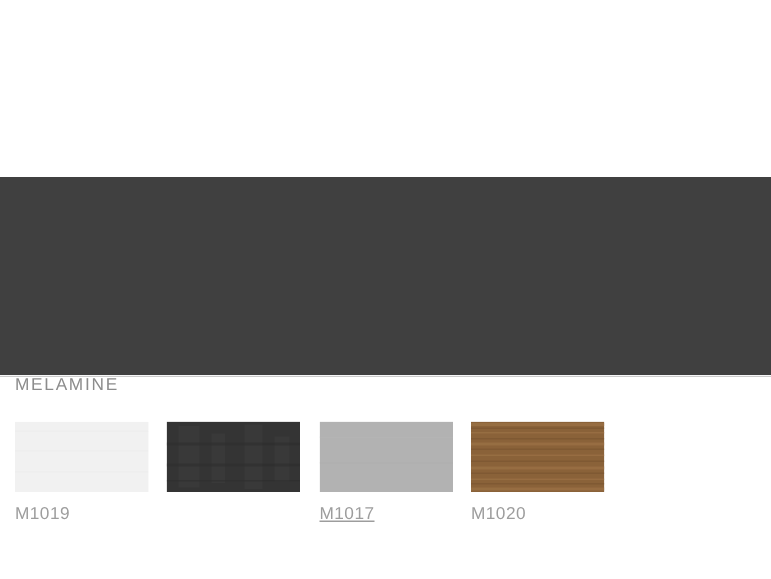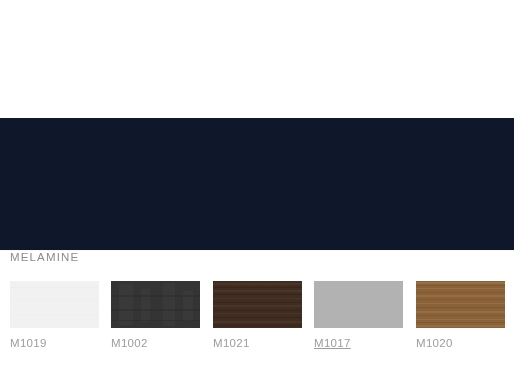--- a/index.html
+++ b/index.html
@@ -81,21 +81,21 @@
     letter-spacing: 0.3px;
     white-space: nowrap;
   }
 
   
   .chip-outline { box-shadow: inset 0 0 0 1px rgba(0,0,0,0.045); }
 </style>
 </head>
 <body>
 
-<div class="panel" style="background: #0f172a;">
+<div class="panel" style="background: #404040;">
 
   <div class="section-title" style="color: rgb(140, 140, 140);">MELAMINE</div>
 
   <div class="swatch-row">
 
     <div class="swatch-cell">
       <div class="swatch-chip chip-outline">
         <svg class="grain" width="89" height="47" viewBox="0 0 89 47" preserveAspectRatio="none">
           <rect width="89" height="47" fill="#f1f1f1"></rect>
           <rect y="6" width="89" height="1" fill="#ededed" opacity="0.7"></rect>
@@ -116,47 +116,22 @@
             <rect x="52" y="2" width="12" height="43"></rect>
             <rect x="72" y="10" width="10" height="30"></rect>
           </g>
           <g fill="#2c2c2c" opacity="0.5">
             <rect x="0" y="14" width="89" height="2"></rect>
             <rect x="0" y="28" width="89" height="2"></rect>
             <rect x="0" y="39" width="89" height="1"></rect>
           </g>
         </svg>
       </div>
-      <div class="swatch-label" style="color: rgb(157, 157, 157);">M1002</div>
     </div>
 
-    <div class="swatch-cell">
-      <div class="swatch-chip">
-        <svg class="grain" width="89" height="47" viewBox="0 0 89 47" preserveAspectRatio="none">
-          <rect width="89" height="47" fill="#402d22"></rect>
-          <g fill="#4e382a" opacity="0.75">
-            <rect y="2" width="89" height="2"></rect>
-            <rect y="9" width="89" height="2"></rect>
-            <rect y="17" width="89" height="1"></rect>
-            <rect y="24" width="89" height="2"></rect>
-            <rect y="32" width="89" height="1"></rect>
-            <rect y="40" width="89" height="2"></rect>
-          </g>
-          <g fill="#35241b" opacity="0.7">
-            <rect y="6" width="89" height="1"></rect>
-            <rect y="13" width="89" height="1"></rect>
-            <rect y="21" width="89" height="1"></rect>
-            <rect y="29" width="89" height="1"></rect>
-            <rect y="36" width="89" height="1"></rect>
-            <rect y="44" width="89" height="1"></rect>
-          </g>
-        </svg>
-      </div>
-      <div class="swatch-label" style="color: rgb(157, 157, 157);">M1021</div>
-    </div>
 
     <div class="swatch-cell">
       <div class="swatch-chip">
         <svg class="grain" width="89" height="47" viewBox="0 0 89 47" preserveAspectRatio="none">
           <rect width="89" height="47" fill="#b2b2b2"></rect>
           <rect y="10" width="89" height="1" fill="#b6b6b6" opacity="0.6"></rect>
           <rect y="27" width="89" height="1" fill="#aeaeae" opacity="0.5"></rect>
         </svg>
       </div>
       <div class="swatch-label" style="color: rgb(157, 157, 157); text-decoration: underline;">M1017</div>

